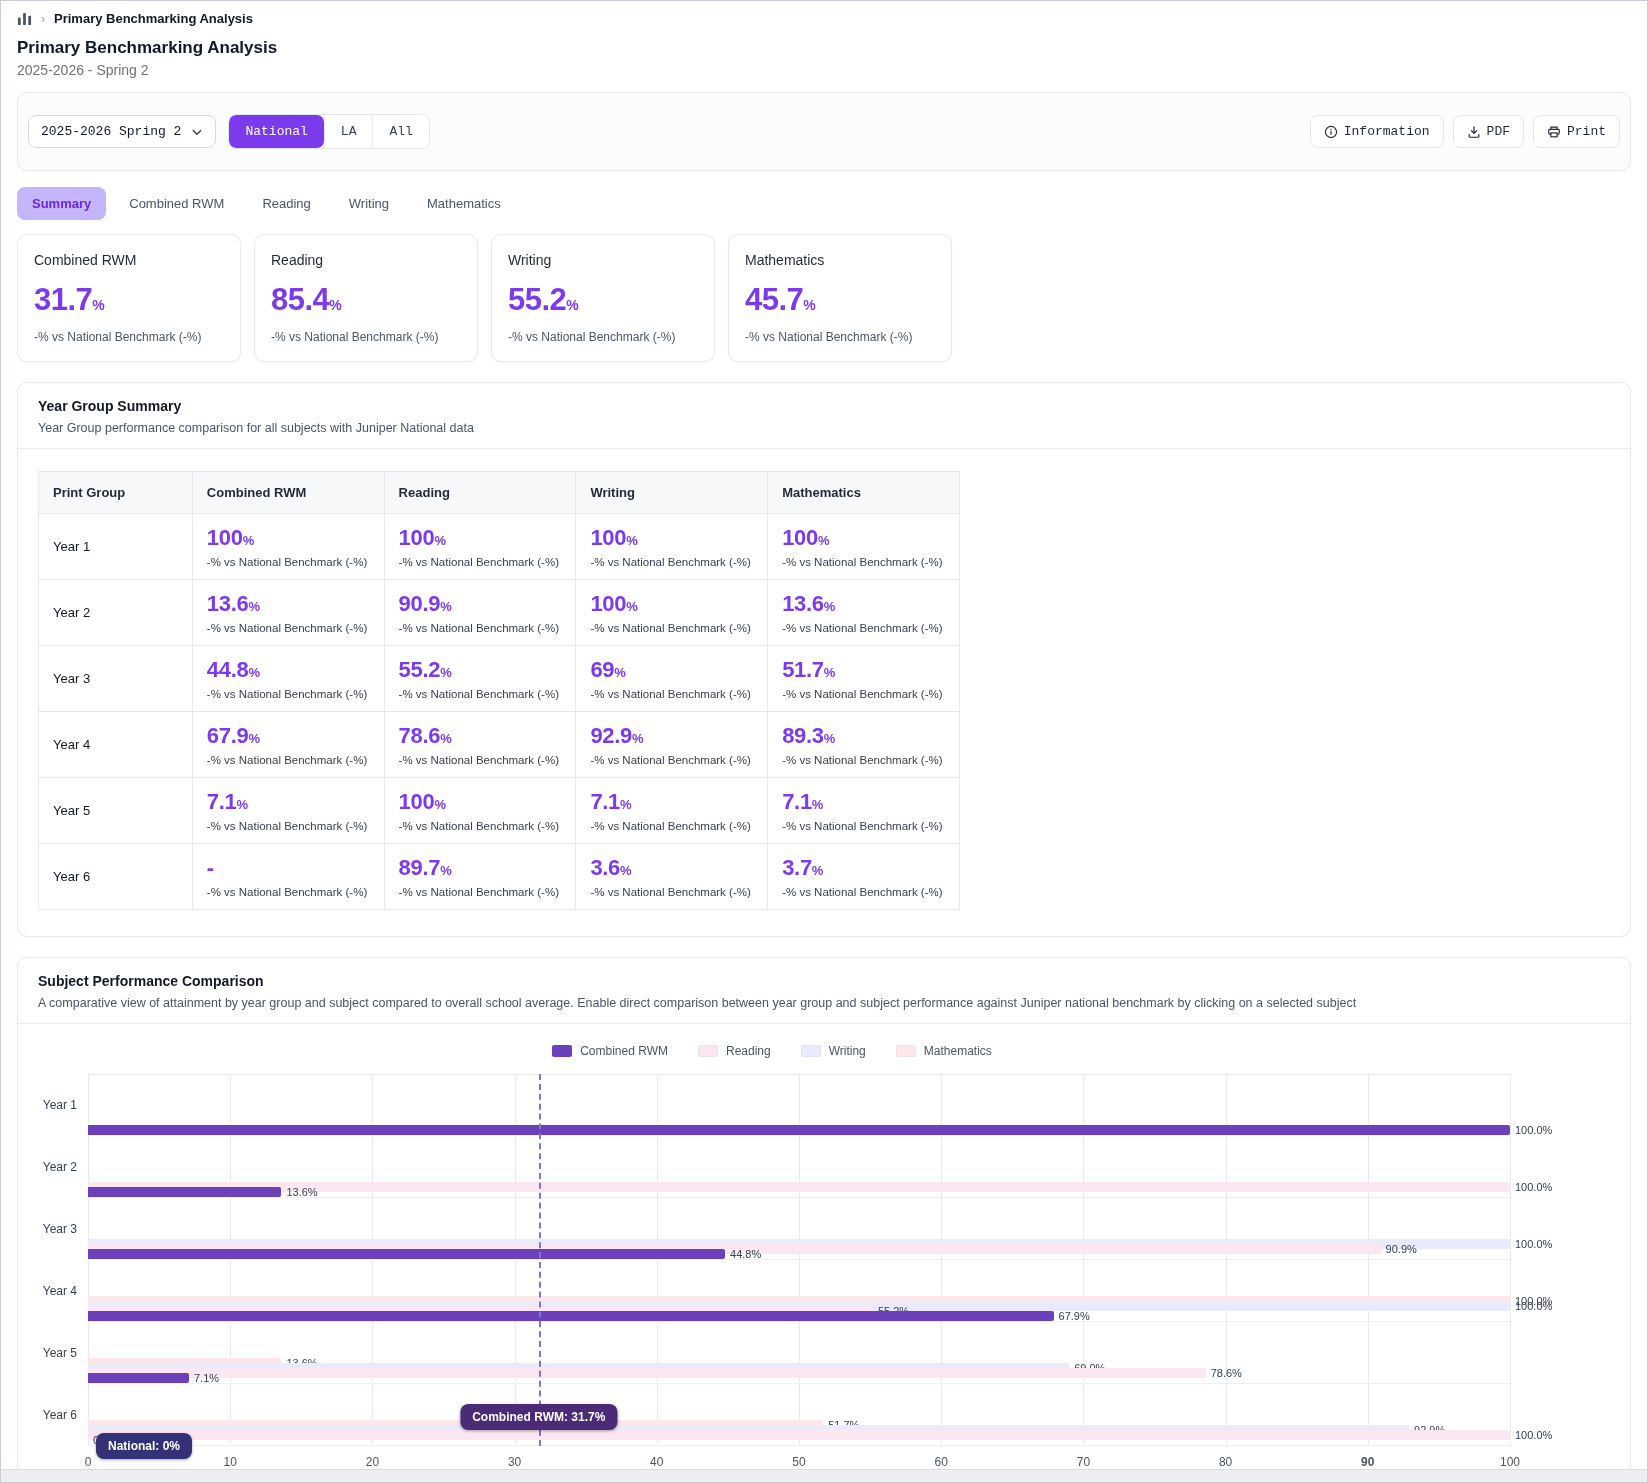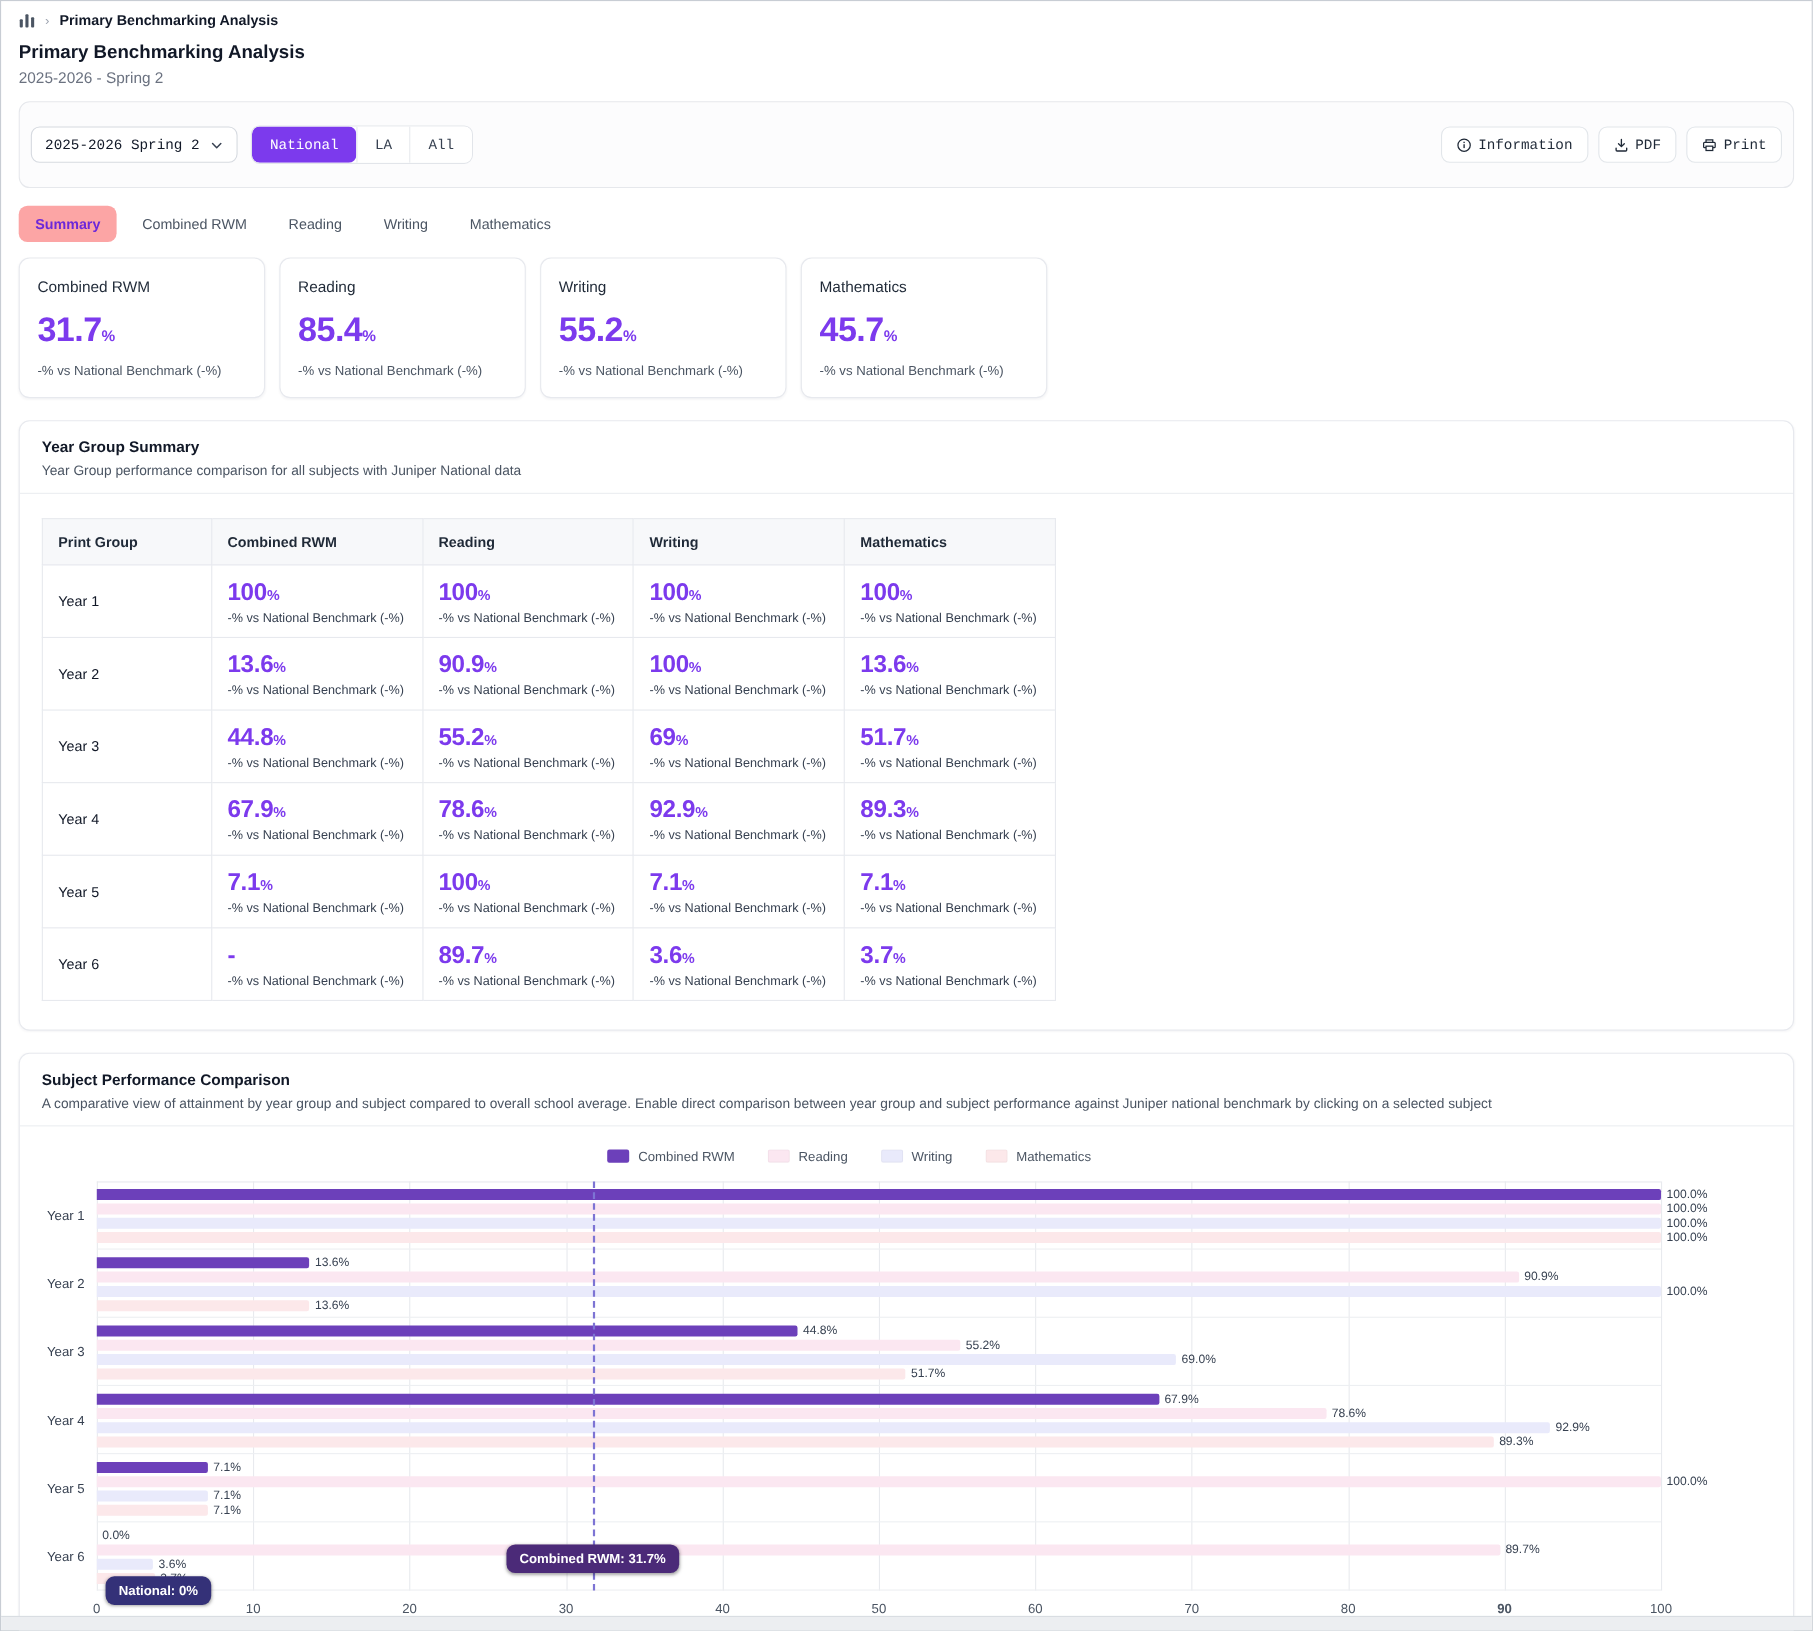--- a/index.html
+++ b/index.html
@@ -27,21 +27,21 @@
   .segmented { display:inline-flex; margin-left:12px; border:1px solid #e2e5ea; border-radius:8px; background:#fff; overflow:hidden; }
   .seg { padding:9px 16px; font-size:13px; color:#374151; background:#fff; border:none; border-left:1px solid #e8eaee; font-family:inherit; cursor:pointer; }
   .seg:first-child { border-left:none; }
   .seg.selected { background:#7c3aed; color:#fff; border-radius:7px; font-weight:500; }
   .fb-actions { display:flex; gap:9px; }
   .action-btn { display:inline-flex; align-items:center; gap:6px; background:#fff; border:1px solid #e2e6ea;
     border-radius:8px; padding:8px 13px; font-size:13px; color:#1f2937; font-family:inherit; cursor:pointer; }
   
   .tabs { margin:16px 16px 14px; display:flex; gap:8px; }
   .tab { padding:9px 15px; font-size:13px; color:#4b5563; border-radius:8px; background:transparent; border:none; font-family:inherit; cursor:pointer; }
-  .tab.selected { background:#fca5a5; color:#6d28d9; font-weight:bold; }
+  .tab.selected { background:#c4b5fd; color:#6d28d9; font-weight:bold; }
   
   .cards-row { margin:2px 16px 20px; display:flex; gap:13px; }
   .scard { width:224px; border:1px solid #e7e9ee; border-radius:10px; padding:17px 16px; background:#fff;
     box-shadow:0 1px 2px rgba(16,24,40,.04); }
   .scard-label { font-size:14px; color:#1f2937; }
   .scard-value { margin-top:14px; font-size:31px; font-weight:bold; color:#7c3aed; letter-spacing:-0.5px; }
   .scard-value .pct { font-size:14px; }
   .scard-note { margin-top:12px; font-size:12px; color:#4b5563; }
   
   .section-card { margin:0 16px 20px; border:1px solid #e7e9ee; border-radius:10px; background:#fff;
@@ -66,21 +66,21 @@
   .legend-item { display:flex; align-items:center; font-size:12px; color:#4b5563; }
   .lg-swatch { width:20px; height:12px; border-radius:2px; margin-right:8px; display:inline-block; }
   .chart-wrap { display:flex; }
   .ylabels { width:54px; flex:none; }
   .ylabel { height:62px; display:flex; align-items:center; justify-content:flex-end; padding-right:11px;
     font-size:12px; color:#374151; }
   .plot { position:relative; flex:1; height:372px; }
   .gridline { position:absolute; top:0; bottom:0; width:1px; background:#e8eaee; }
   .plot-topline { position:absolute; top:0; left:0; right:0; height:1px; background:#e8eaee; }
   .group { position:relative; height:62px; padding-top:5px; border-bottom:1px solid #edeff2; z-index:1; }
-  .bar-row { position:relative; height:13px; display:flex; align-items:center; }
+  .bar-row { position:relative; height:13px; display:flex; align-items:center;margin-top:44px; }
   .bar { height:10px; border-radius:0 2px 2px 0; flex:none; }
   .bar-label { font-size:11px; color:#374151; margin-left:5px; white-space:nowrap; }
   .refline { position:absolute; top:0; bottom:0; width:0; border-left:2px dashed #7d74d4; z-index:2; }
   .chart-badge { position:absolute; z-index:6; color:#fff; font-size:12px; font-weight:bold;
     padding:6px 12px; border-radius:8px; white-space:nowrap; box-shadow:0 1px 3px rgba(0,0,0,.35); }
   .badge-combined { background:#4b2a78; bottom:16px; transform:translateX(-50%); }
   .badge-national { background:#343178; left:8px; bottom:-13px; }
   .xaxis { position:relative; height:24px; margin-left:54px; margin-top:9px; }
   .xtick { position:absolute; transform:translateX(-50%); font-size:12px; color:#4b5563; }
   

